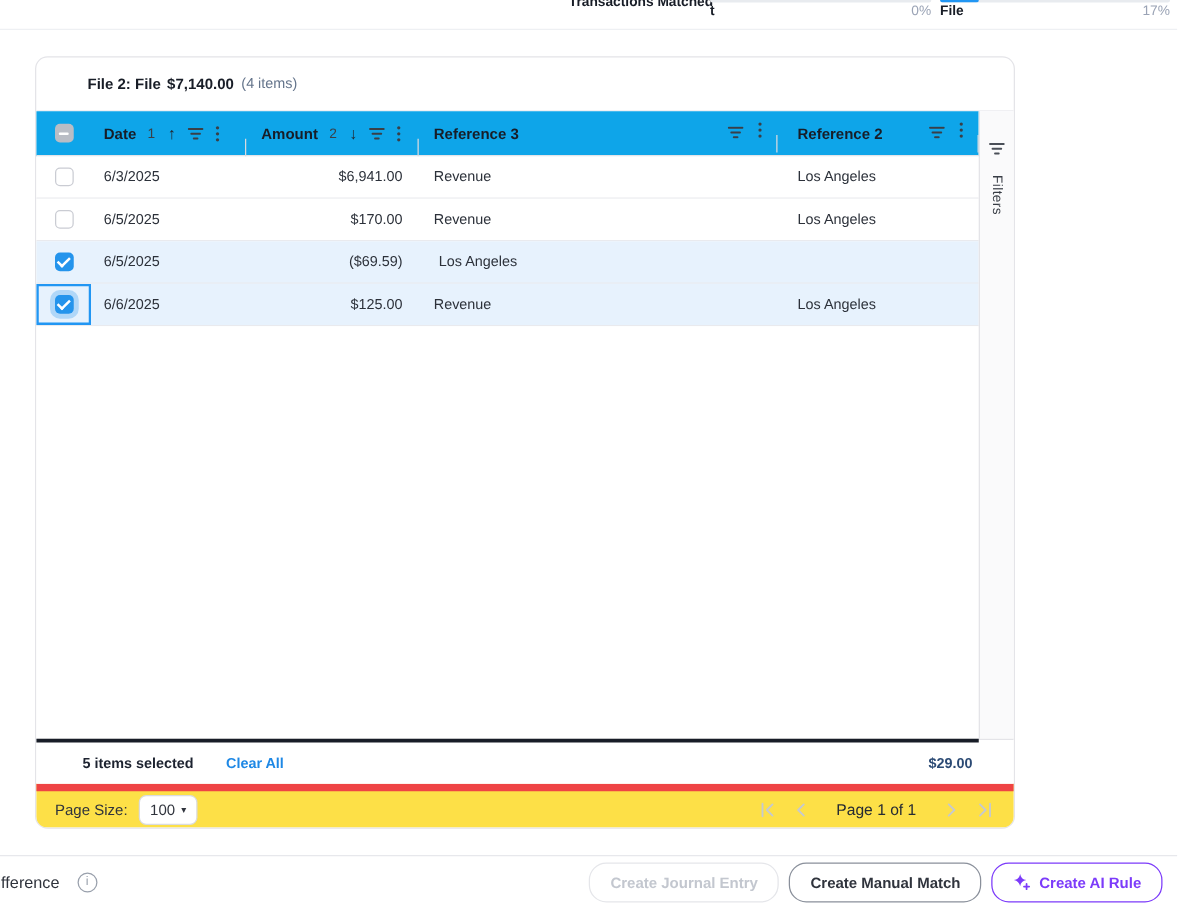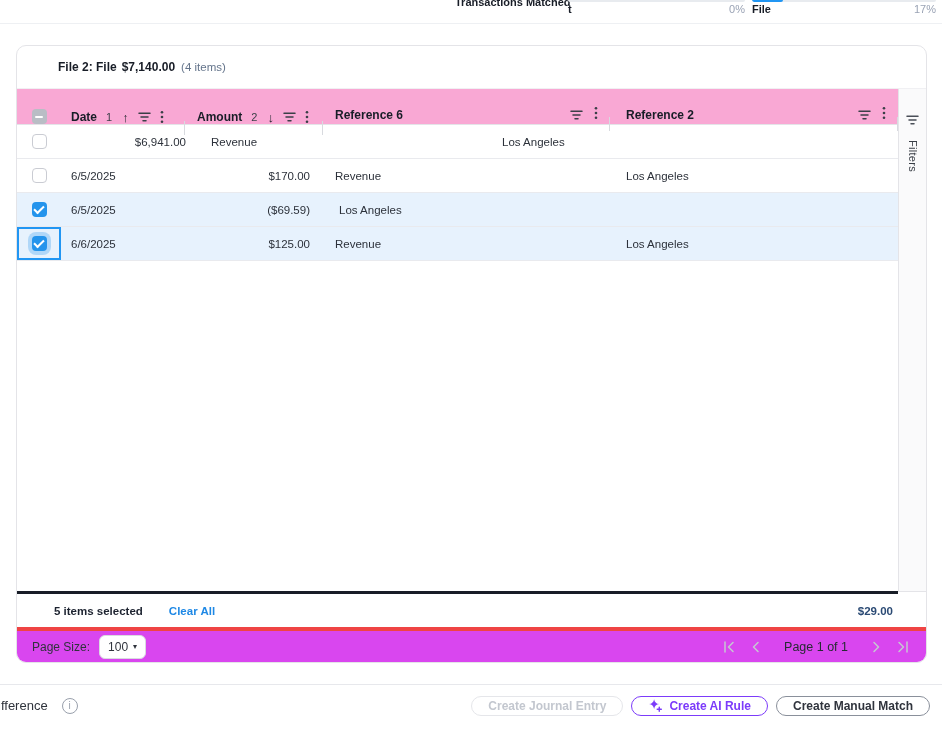--- a/index.html
+++ b/index.html
@@ -16,34 +16,34 @@
   .metric-1 { left:568px; width:177px; }
   .metric-2 { left:752px; width:184px; }
   .metric-bar { position:absolute; top:-2px; left:0; right:0; height:4px; background:#e8ebef; border-radius:2px; overflow:hidden; }
   .metric-fill { height:100%; background:#2196f3; border-radius:2px; width:0; }
   .metric-row { position:absolute; top:3px; left:0; right:0; display:flex; justify-content:space-between; align-items:center; }
   .metric-label { font-size:11px; font-weight:700; color:#181d27; }
   .metric-pct { font-size:11px; color:#9aa3b5; }
 
   
   .card {
-    position:absolute; left:16px; top:45px; width:911px; height:618px;
+    position:absolute; left:28px; top:45px; width:784px; height:618px;
     background:#fff; border:1px solid #e4e4e8; border-radius:10px;
     display:flex; flex-direction:column; overflow:hidden;
   }
   .card-title { height:43px; flex:0 0 43px; display:flex; align-items:center; padding-left:41px; border-bottom:1px solid #f0f0f3; }
   .title-main { font-size:12px; font-weight:700; color:#181d27; }
   .title-amount { margin-left:5px; }
   .title-count { font-size:11.5px; color:#64748b; margin-left:6px; }
 
   .card-middle { flex:1 1 auto; display:flex; min-height:0; }
 
   
   .grid { flex:1 1 auto; display:flex; flex-direction:column; min-width:0; }
-  .grid-header { height:36px; flex:0 0 36px; display:flex; align-items:flex-end; border-bottom:1px solid #e4e4e8; background:#f9a8d4; }
+  .grid-header { height:36px; flex:0 0 36px; display:flex; align-items:center; border-bottom:1px solid #e4e4e8; background:#0ea5e9; }
   .hcol { position:relative; display:flex; align-items:center; }
   .col-check { width:44px; flex:0 0 44px; display:flex; align-items:center; justify-content:center; }
   .col-date { width:124px; flex:0 0 124px; padding-left:10px; }
   .col-amount { width:138px; flex:0 0 138px; padding-left:12px; }
   .col-ref1 { width:287px; flex:0 0 287px; padding-left:12px; }
   .col-ref2 { flex:1 1 auto; padding-left:16px; }
   .col-label { font-size:12px; font-weight:700; color:#181d27; }
   .sort-index { font-size:11px; color:#3a3f47; margin-left:9px; }
   .sort-arrow { font-size:13px; font-weight:700; color:#23272f; margin-left:10px; line-height:1; }
   .hicon { margin-left:9px; display:inline-flex; align-items:center; }
@@ -71,34 +71,34 @@
 
   
   .status-bar { position:relative; height:36px; flex:0 0 36px; display:flex; align-items:center; padding:3px 33px 0 37px; border-top:1px solid #e4e4e8; background:#fff; }
   .status-bar::before { content:""; position:absolute; top:-1px; left:0; height:3px; width:calc(100% - 28px); background:#181d27; }
   .sel-text { font-size:11.5px; font-weight:700; color:#1d2330; }
   .clear-all { font-size:11.5px; font-weight:700; color:#1e88e5; margin-left:26px; cursor:pointer; text-decoration:none; }
   .spacer { flex:1 1 auto; }
   .sel-total { font-size:11.5px; font-weight:700; color:#2b4a74; }
 
   
-  .page-bar { height:35px; flex:0 0 35px; display:flex; align-items:center; padding:0 14px 0 15px; border-top:4px solid #ef4444; background:#d946ef; }
+  .page-bar { height:35px; flex:0 0 35px; display:flex; align-items:center; padding:0 14px 0 15px; border-top:6px solid #ef4444; background:#fde047; }
   .ps-label { font-size:12px; color:#2f333c; }
   .ps-select { margin-left:9px; height:24px; min-width:46px; padding:0 8px; border:1px solid #d9dbe0; border-radius:6px; background:#fff; display:inline-flex; align-items:center; gap:5px; font-size:12px; color:#2f333c; cursor:pointer; font-family:inherit; }
   .ps-caret { font-size:8px; color:#2f333c; }
   .nav { display:inline-flex; align-items:center; gap:9px; }
   .nav-btn { display:inline-flex; align-items:center; justify-content:center; width:18px; height:18px; background:none; border:none; cursor:default; padding:0; }
   .page-text { font-size:12.5px; color:#262b33; margin:0 10px; }
 
   
   .footer { position:absolute; left:0; top:684px; width:942px; height:52px; border-top:1px solid #e7e8ec; background:#fff; display:flex; align-items:center; padding:0 12px 10px 0; }
   .diff-label { font-size:13px; color:#2f333c; margin-left:-2px; white-space:nowrap; }
   .info-icon { margin-left:14px; width:16px; height:16px; border:1.2px solid #99a0ac; border-radius:50%; display:inline-flex; align-items:center; justify-content:center; font-size:10px; color:#99a0ac; cursor:pointer; }
   .btns { margin-left:auto; display:flex; align-items:center; gap:8px; }
-  .btn { height:20px; border-radius:14px; padding:0 16px; font-size:12px; font-weight:700; background:#fff; display:inline-flex; align-items:center; gap:6px; font-family:inherit; cursor:pointer; white-space:nowrap; }
+  .btn { height:32px; border-radius:14px; padding:0 16px; font-size:12px; font-weight:700; background:#fff; display:inline-flex; align-items:center; gap:6px; font-family:inherit; cursor:pointer; white-space:nowrap; }
   .btn-disabled { color:#c3c7cf; border:1px solid #e5e6ea; cursor:default; }
   .btn-secondary { color:#30343d; border:1px solid #8a909b; }
   .btn-ai { color:#7c3bfa; border:1.5px solid #7c3bfa; }
 </style>
 </head>
 <body>
 
 <div class="screen">
 
   <div class="topbar">
@@ -169,21 +169,21 @@
             <span class="hicon">
               <svg width="4" height="14" viewBox="0 0 4 14">
                   <circle cx="2" cy="2.2" r="1.3" fill="#3a3f47"></circle>
                   <circle cx="2" cy="7" r="1.3" fill="#3a3f47"></circle>
                   <circle cx="2" cy="11.8" r="1.3" fill="#3a3f47"></circle>
                 </svg>
             </span>
             <span class="vsep"></span>
           </div>
           <div class="hcol col-ref1">
-            <span class="col-label">Reference 6</span>
+            <span class="col-label">Reference 3</span>
             <span class="hicons-right">
               <span>
                 <svg width="13" height="10" viewBox="0 0 13 10">
                     <path d="M1 1.2h11M3 5h7M5 8.8h3" stroke="#3a3f47" stroke-width="1.5" stroke-linecap="round" fill="none"></path>
                   </svg>
               </span>
               <span>
                 <svg width="4" height="14" viewBox="0 0 4 14">
                     <circle cx="2" cy="2.2" r="1.3" fill="#3a3f47"></circle>
                     <circle cx="2" cy="7" r="1.3" fill="#3a3f47"></circle>
@@ -210,20 +210,21 @@
               </span>
             </span>
             <span class="vsep"></span>
           </div>
         </div>
 
         <div class="row">
           <div class="col-check">
               <span class="cb"></span>
             </div>
+          <div class="cell col-date">6/3/2025</div>
           <div class="cell col-amount">$6,941.00</div>
           <div class="cell col-ref1">Revenue</div>
           <div class="cell col-ref2">Los Angeles</div>
         </div>
         <div class="row">
           <div class="col-check">
               <span class="cb"></span>
             </div>
           <div class="cell col-date">6/5/2025</div>
           <div class="cell col-amount">$170.00</div>
@@ -301,26 +302,26 @@
         </button>
       </span>
     </div>
   </div>
 
   <div class="footer">
     <span class="diff-label">ifference</span>
     <span class="info-icon">i</span>
     <span class="btns">
       <button class="btn btn-disabled">Create Journal Entry</button>
+      <button class="btn btn-secondary">Create Manual Match</button>
       <button class="btn btn-ai">
         <span style="display:inline-flex;">
           <svg width="15" height="15" viewBox="0 0 16 16" fill="none">
             <path d="M6.5 1.2 C7 4.2 8.8 6 11.8 6.5 C8.8 7 7 8.8 6.5 11.8 C6 8.8 4.2 7 1.2 6.5 C4.2 6 6 4.2 6.5 1.2 Z" fill="#7c3bfa"></path>
             <path d="M12 9.8v4.4M9.8 12h4.4" stroke="#7c3bfa" stroke-width="1.5" stroke-linecap="round"></path>
           </svg>
         </span>
         <span>Create AI Rule</span>
       </button>
-      <button class="btn btn-secondary">Create Manual Match</button>
     </span>
   </div>
 
 </div>
 
 </body></html>

